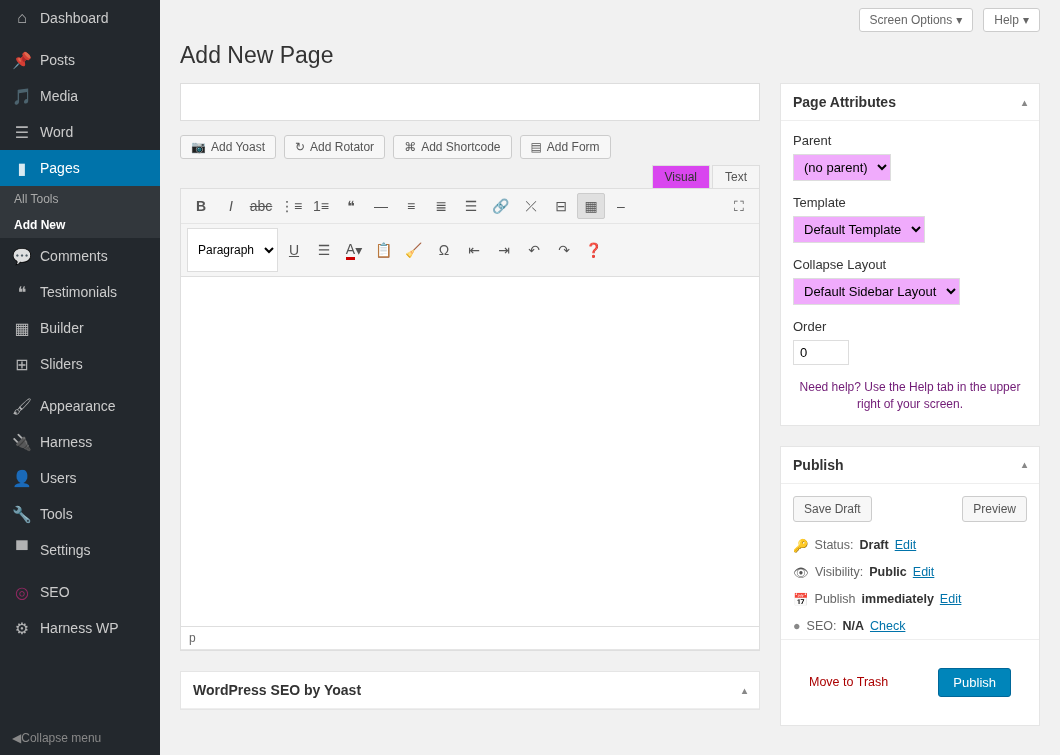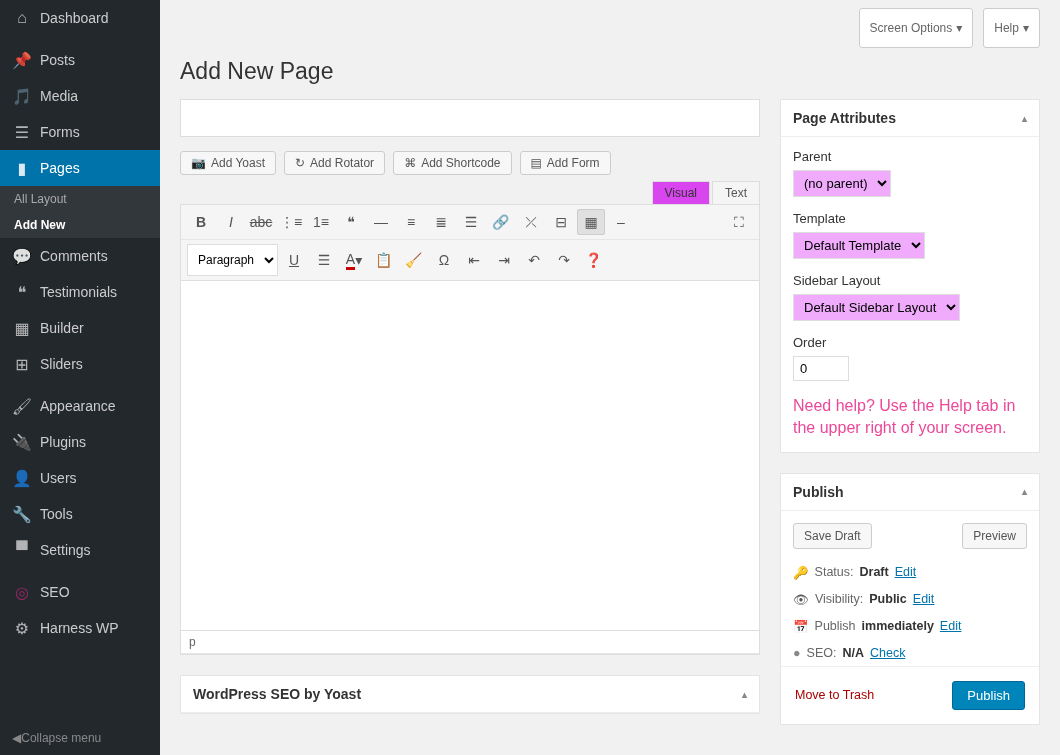--- a/index.html
+++ b/index.html
@@ -12,65 +12,65 @@
 .menu-item.active::after { content: ""; position: absolute; right: -8px; top: 50%; transform: translateY(-50%); border: 8px solid transparent; border-right-color: #f1f1f1; }
 .menu-item .mi-icon { width: 20px; height: 20px; margin-right: 8px; display: inline-flex; align-items: center; justify-content: center; font-size: 16px; opacity: 0.85; }
 .submenu { background: #32373c; }
 .submenu-item { padding: 6px 12px 6px 14px; color: #aaa; font-size: 12px; cursor: pointer; }
 .submenu-item.active { color: #fff; font-weight: 600; }
 .collapse { margin-top: auto; padding: 10px 12px; color: #888; display: flex; align-items: center; font-size: 12px; }
 
 
 .main { flex: 1; padding: 0 20px 20px 20px; overflow: auto; position: relative; }
 .top-tabs { display: flex; justify-content: flex-end; gap: 10px; padding: 8px 0 6px 0; }
-.top-tab { border: 1px solid #ccc; background: #fff; color: #666; padding: 12px 10px; border-radius: 3px; font-size: 12px; display: flex; align-items: center; gap: 4px; cursor: pointer; }
+.top-tab { border: 1px solid #ccc; background: #fff; color: #666; padding: 4px 10px; border-radius: 3px; font-size: 12px; display: flex; align-items: center; gap: 4px; cursor: pointer; }
 .page-title { font-size: 23px; font-weight: 400; color: #333; margin: 4px 0 14px 0; }
 .content-wrap { display: flex; gap: 20px; align-items: flex-start; }
 .content-main { flex: 1; }
 .content-side { width: 260px; }
 
 .title-input { width: 100%; background: #fff; border: 1px solid #ddd; padding: 8px 10px; font-size: 16px; height: 38px; }
 
 .media-row { display: flex; gap: 8px; margin: 14px 0 6px 0; }
 .media-btn { border: 1px solid #ccc; background: #f7f7f7; color: #555; padding: 4px 10px; border-radius: 3px; font-size: 12px; display: flex; align-items: center; gap: 5px; cursor: pointer; }
 
 .editor-tabs { display: flex; justify-content: flex-end; gap: 2px; }
 .editor-tab { border: 1px solid #ddd; border-bottom: none; background: #f5f5f5; color: #555; padding: 4px 12px; font-size: 12px; cursor: pointer; }
 .editor-tab.active { background: #d946ef; color: #333; }
 
 .toolbar { background: #f5f5f5; border: 1px solid #dedede; }
 .tb-row { display: flex; align-items: center; gap: 2px; padding: 4px 6px; border-bottom: 1px solid #e5e5e5; position: relative; }
 .tb-row:last-child { border-bottom: none; }
 .tb-btn { width: 28px; height: 26px; display: inline-flex; align-items: center; justify-content: center; color: #555; cursor: pointer; border-radius: 2px; font-size: 14px; }
 .tb-btn.active { background: #e0e0e0; border: 1px solid #ccc; }
-.tb-select { height: 32px; border: 1px solid #ddd; background: #fff; font-size: 12px; padding: 0 6px; }
+.tb-select { height: 44px; border: 1px solid #ddd; background: #fff; font-size: 12px; padding: 0 6px; }
 .tb-expand { position: absolute; right: 6px; top: 4px; }
 
 .editor-body { border: 1px solid #dedede; border-top: none; background: #fff; height: 350px; }
 .editor-status { border: 1px solid #dedede; border-top: none; background: #f5f5f5; font-size: 12px; color: #666; }
 .editor-status .path { padding: 4px 8px; border-bottom: 1px solid #e5e5e5; background: #fff; }
 .editor-status .wc { padding: 4px 8px; }
 
 
 .metabox { background: #fff; border: 1px solid #e5e5e5; margin-bottom: 20px; }
 .metabox-head { padding: 10px 12px; border-bottom: 1px solid #eee; font-size: 14px; font-weight: 600; display: flex; justify-content: space-between; align-items: center; cursor: pointer; }
 .metabox-head .tri { font-size: 10px; color: #888; }
 .metabox-body { padding: 12px; font-size: 13px; }
 .mb-label { display: block; margin-bottom: 6px; color: #333; }
 .mb-select { border: 1px solid #ddd; background: #f0abfc; padding: 4px 6px; font-size: 13px; margin-bottom: 14px; display: inline-block; }
 .mb-input { border: 1px solid #ddd; background: #fff; padding: 4px 6px; font-size: 13px; width: 56px; margin-bottom: 14px; }
-.mb-help { font-size: 16px; color: #ec4899; line-height: 1.4; }
+.mb-help { font-size: 12px; color: #701a75; line-height: 1.4; text-align: center; }
 
 .pub-row { display: flex; align-items: center; gap: 6px; padding: 6px 0; font-size: 12.5px; color: #555; }
 .pub-row .lbl { color: #666; }
 .pub-row b { font-weight: 600; color: #333; }
 .pub-row a { color: #0073aa; text-decoration: underline; cursor: pointer; }
 .pub-actions { display: flex; gap: 24px; margin-bottom: 10px; }
 .btn-light { border: 1px solid #ccc; background: #f7f7f7; color: #555; padding: 5px 10px; border-radius: 3px; font-size: 12px; cursor: pointer; }
-.pub-footer { display: flex; justify-content: space-between; align-items: center; border-top: 1px solid #eee; padding: 14px; }
+.pub-footer { display: flex; justify-content: space-between; align-items: center; border-top: 1px solid #eee; padding: 28px; }
 .move-trash { color: #a00; font-size: 12.5px; text-decoration: none; cursor: pointer; }
 .btn-primary { background: #0085ba; border: 1px solid #006799; color: #fff; padding: 6px 14px; border-radius: 3px; font-size: 13px; cursor: pointer; }
 
 .seo-box { margin-top: 20px; }
 </style>
 </head>
 <body>
 
 <div class="sidebar">
   <div class="menu-item">
@@ -81,28 +81,28 @@
   <div class="menu-item">
       <span class="mi-icon">📌</span>
       <span>Posts</span>
     </div>
   <div class="menu-item">
       <span class="mi-icon">🎵</span>
       <span>Media</span>
     </div>
   <div class="menu-item">
       <span class="mi-icon">☰</span>
-      <span>Forms</span>
+      <span>Word</span>
     </div>
   <div class="menu-item active">
       <span class="mi-icon">▮</span>
       <span>Pages</span>
     </div>
   <div class="submenu">
-    <div class="submenu-item">All Layout</div>
+    <div class="submenu-item">All Tools</div>
     <div class="submenu-item active">Add New</div>
   </div>
   <div class="menu-item">
       <span class="mi-icon">💬</span>
       <span>Comments</span>
     </div>
   <div class="menu-item">
       <span class="mi-icon">❝</span>
       <span>Testimonials</span>
     </div>
@@ -114,21 +114,21 @@
       <span class="mi-icon">⊞</span>
       <span>Sliders</span>
     </div>
   <div style="height:6px"></div>
   <div class="menu-item">
       <span class="mi-icon">🖌</span>
       <span>Appearance</span>
     </div>
   <div class="menu-item">
       <span class="mi-icon">🔌</span>
-      <span>Plugins</span>
+      <span>Harness</span>
     </div>
   <div class="menu-item">
       <span class="mi-icon">👤</span>
       <span>Users</span>
     </div>
   <div class="menu-item">
       <span class="mi-icon">🔧</span>
       <span>Tools</span>
     </div>
   <div class="menu-item">
@@ -251,21 +251,21 @@
       <div class="metabox">
         <div class="metabox-head">
           <span>Page Attributes</span>
           <span class="tri">▴</span>
         </div>
         <div class="metabox-body">
           <label class="mb-label">Parent</label>
           <select class="mb-select"><option>(no parent)</option></select>
           <label class="mb-label">Template</label>
           <select class="mb-select"><option>Default Template</option></select>
-          <label class="mb-label">Sidebar Layout</label>
+          <label class="mb-label">Collapse Layout</label>
           <select class="mb-select"><option>Default Sidebar Layout</option></select>
           <label class="mb-label">Order</label>
           <input class="mb-input" value="0" style="">
           <div class="mb-help">Need help? Use the Help tab in the upper right of your screen.</div>
         </div>
       </div>
 
       <div class="metabox">
         <div class="metabox-head">
           <span>Publish</span>

